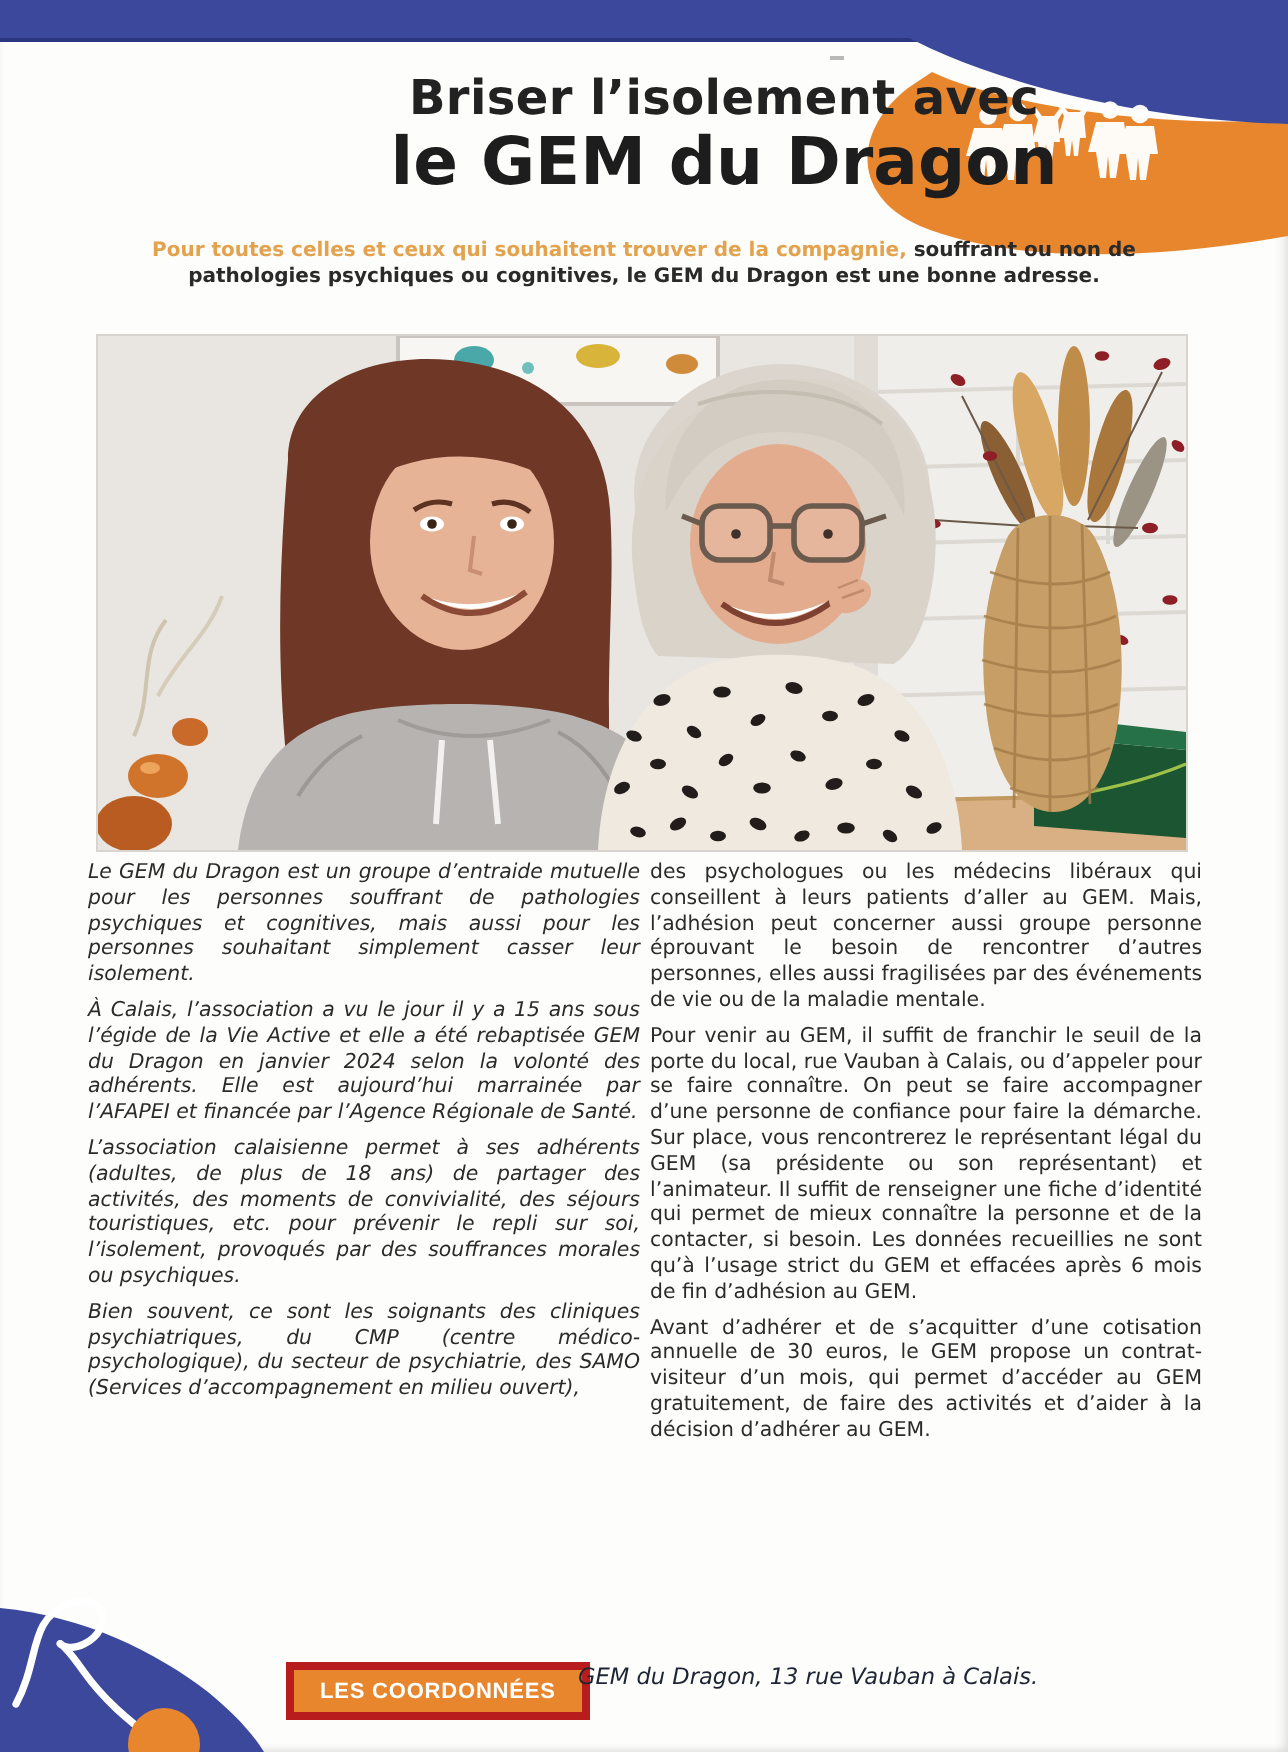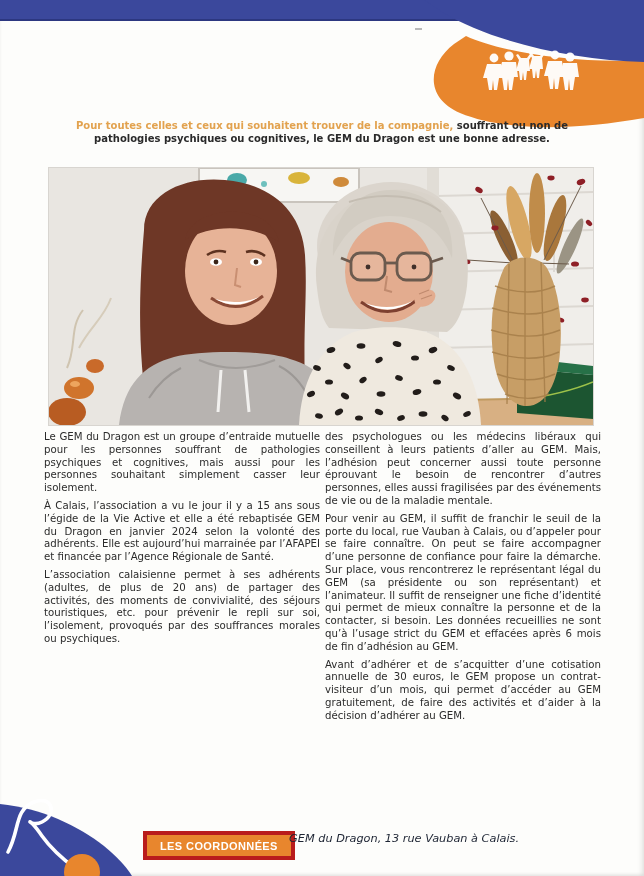--- a/index.html
+++ b/index.html
@@ -21,21 +21,21 @@
   .intro{position:absolute;top:119px;left:56px;width:532px;text-align:center;
     font-size:10px;font-weight:bold;line-height:1.3;color:#2a2a2a;}
   .intro .hl{color:#e2a24e;}
   
   .photo{position:absolute;top:168px;left:49px;width:544px;height:257px;
     outline:1px solid #d8d5d0;background:#eceae6;}
   .photo svg{display:block;}
   
   .col{position:absolute;top:431px;width:276px;font-size:10.2px;line-height:12.8px;
     color:#2b2b2b;text-align:justify;}
-  .col-left{left:44px;}
+  .col-left{left:44px;font-style:italic;}
   .col-right{left:325px;}
   .col p{margin:0 0 5px 0;}
   
   .coord-badge{position:absolute;left:143px;top:831px;background:#e8862d;
     border:4px solid #b91c1c;color:#fff;font-family:"Liberation Sans",sans-serif;
     font-weight:bold;font-size:11px;letter-spacing:.4px;padding:5px 13px 4px;}
   .contact{position:absolute;left:289px;top:832px;color:#1d2433;
     font-weight:normal;font-style:italic;font-size:11.3px;line-height:13px;}
   .speck{position:absolute;top:28px;left:415px;width:7px;height:2px;background:#b9b9b9;}
 </style>
@@ -65,20 +65,24 @@
         <path d="M108,58 l-3,-5 2,-1 3,4 h6 l3,-4 2,1 -3,5 1,11 h-3 l-1,9 h-2 l-1,-8 -1,8 h-2 l-1,-9 h-3 Z"></path>
 
       <circle cx="131" cy="55" r="4.4"></circle>
         <path d="M124,61 h14 l2,15 h-4 l-2,13 h-3 l-1,-11 -1,11 h-3 l-2,-13 h-4 Z"></path>
 
       <circle cx="146" cy="57" r="4.6"></circle>
         <path d="M139,63 h14 l2,14 h-4 l-2,13 h-3 l-1,-11 -1,11 h-3 l-2,-13 h-4 Z"></path>
     </g>
   </svg>
 
+  <div class="title-block">
+    <div class="title-line1">Briser l’isolement avec</div>
+    <div class="title-line2">le GEM du Dragon</div>
+  </div>
 
   <div class="intro">
     <span class="hl">Pour toutes celles et ceux qui souhaitent trouver de la compagnie,</span>
     <span>souffrant ou non de pathologies psychiques ou cognitives, le GEM du Dragon est une bonne adresse.</span>
   </div>
 
   <div class="photo">
     <svg width="544" height="257" viewBox="0 0 544 257">
       <rect width="544" height="257" fill="#e9e6e1"></rect>
 
@@ -230,24 +234,25 @@
             <line x1="370" y1="126" x2="380" y2="122"></line>
             <line x1="372" y1="131" x2="383" y2="127"></line>
           </g>
       </g>
     </svg>
   </div>
 
   <div class="col col-left">
     <p>Le GEM du Dragon est un groupe d’entraide mutuelle pour les personnes souffrant de pathologies psychiques et cognitives, mais aussi pour les personnes souhaitant simplement casser leur isolement.</p>
     <p>À Calais, l’association a vu le jour il y a 15 ans sous l’égide de la Vie Active et elle a été rebaptisée GEM du Dragon en janvier 2024 selon la volonté des adhérents. Elle est aujourd’hui marrainée par l’AFAPEI et financée par l’Agence Régionale de Santé.</p>
-    <p>L’association calaisienne permet à ses adhérents (adultes, de plus de 20 ans) de partager des activités, des moments de convivialité, des séjours touristiques, etc. pour prévenir le repli sur soi, l’isolement, provoqués par des souffrances morales ou psychiques.</p>
+    <p>L’association calaisienne permet à ses adhérents (adultes, de plus de 18 ans) de partager des activités, des moments de convivialité, des séjours touristiques, etc. pour prévenir le repli sur soi, l’isolement, provoqués par des souffrances morales ou psychiques.</p>
+    <p>Bien souvent, ce sont les soignants des cliniques psychiatriques, du CMP (centre médico-psychologique), du secteur de psychiatrie, des SAMO (Services d’accompagnement en milieu ouvert),</p>
   </div>
   <div class="col col-right">
-    <p>des psychologues ou les médecins libéraux qui conseillent à leurs patients d’aller au GEM. Mais, l’adhésion peut concerner aussi toute personne éprouvant le besoin de rencontrer d’autres personnes, elles aussi fragilisées par des événements de vie ou de la maladie mentale.</p>
+    <p>des psychologues ou les médecins libéraux qui conseillent à leurs patients d’aller au GEM. Mais, l’adhésion peut concerner aussi groupe personne éprouvant le besoin de rencontrer d’autres personnes, elles aussi fragilisées par des événements de vie ou de la maladie mentale.</p>
     <p>Pour venir au GEM, il suffit de franchir le seuil de la porte du local, rue Vauban à Calais, ou d’appeler pour se faire connaître. On peut se faire accompagner d’une personne de confiance pour faire la démarche. Sur place, vous rencontrerez le représentant légal du GEM (sa présidente ou son représentant) et l’animateur. Il suffit de renseigner une fiche d’identité qui permet de mieux connaître la personne et de la contacter, si besoin. Les données recueillies ne sont qu’à l’usage strict du GEM et effacées après 6 mois de fin d’adhésion au GEM.</p>
     <p>Avant d’adhérer et de s’acquitter d’une cotisation annuelle de 30 euros, le GEM propose un contrat-visiteur d’un mois, qui permet d’accéder au GEM gratuitement, de faire des activités et d’aider à la décision d’adhérer au GEM.</p>
   </div>
 
   <div class="coord-badge">LES COORDONNÉES</div>
   <div class="contact">
     <div>GEM du Dragon, 13 rue Vauban à Calais.</div>
   </div>
 
   <svg class="deco-bl" viewBox="0 0 150 100">

